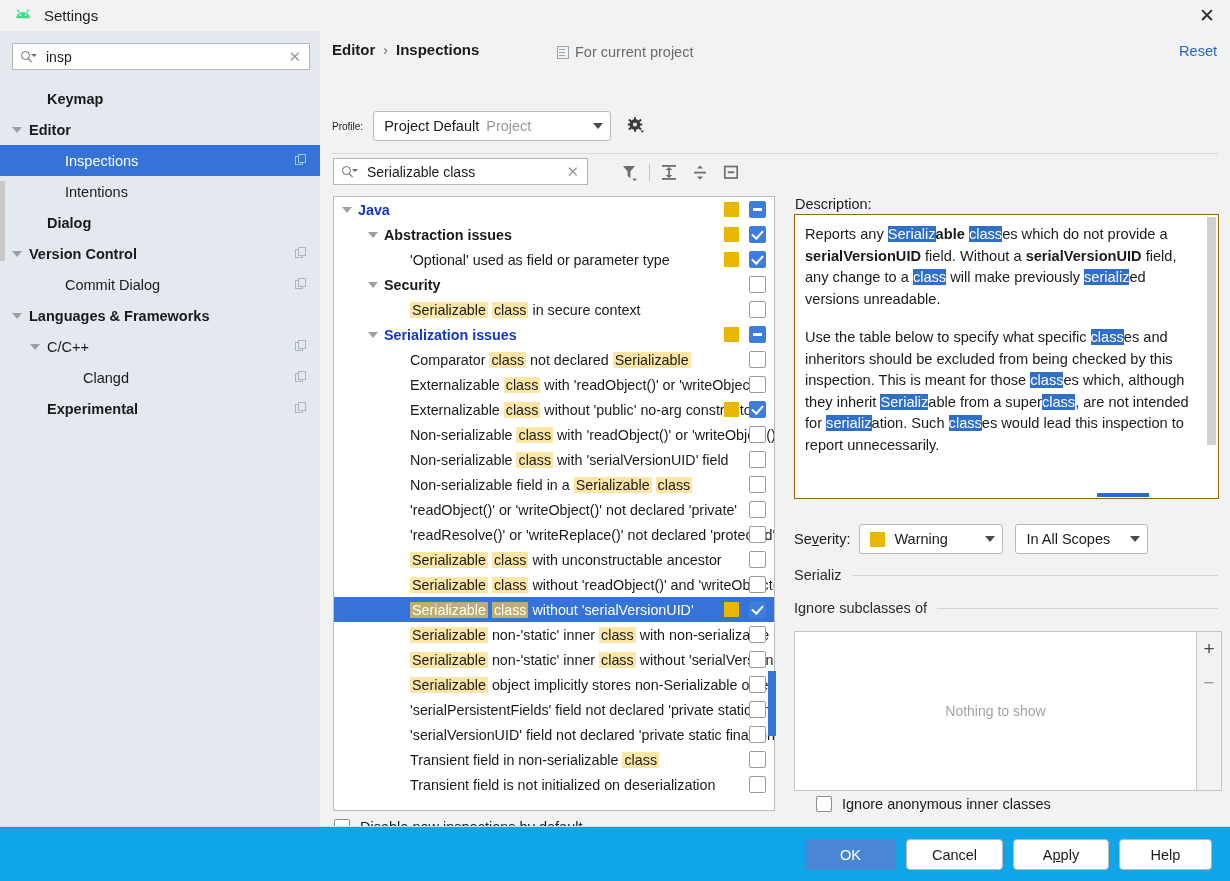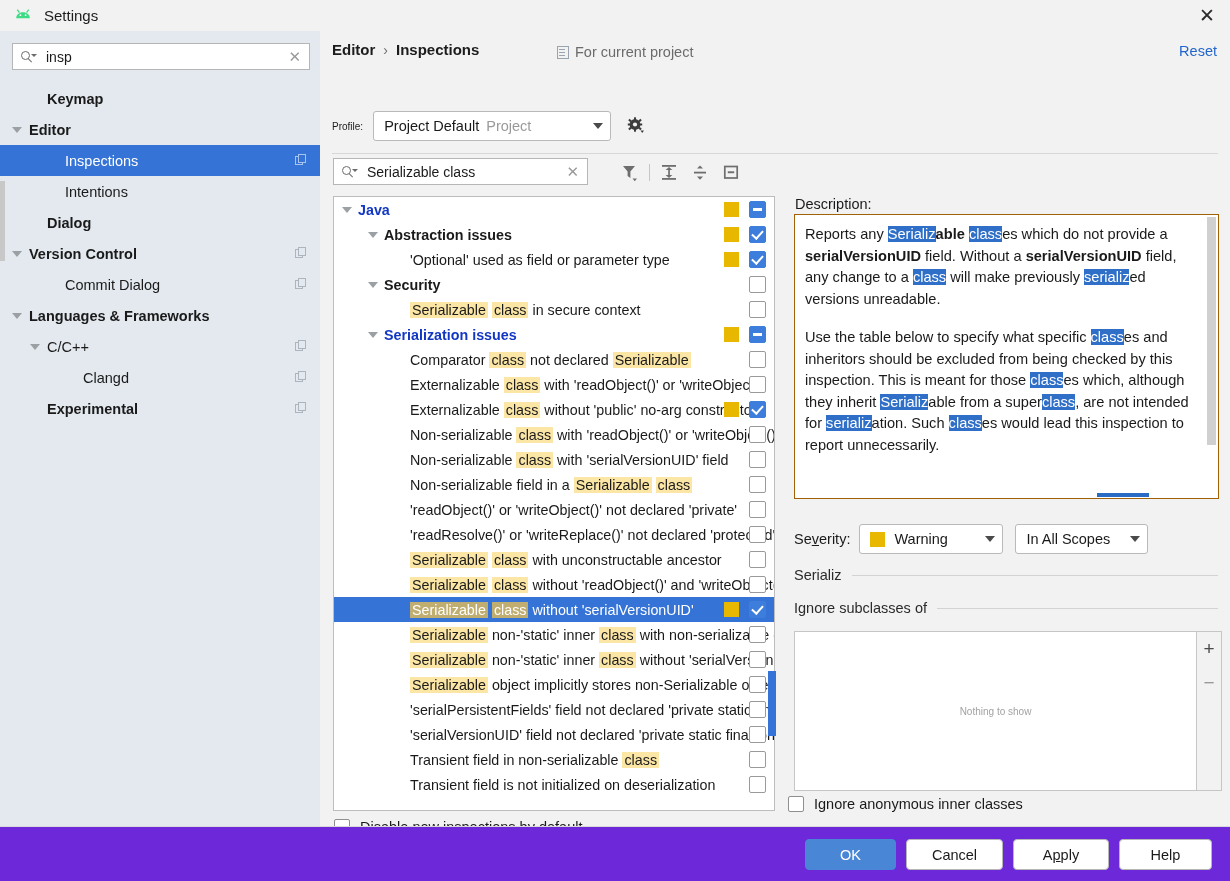--- a/index.html
+++ b/index.html
@@ -214,36 +214,36 @@
   .options-head { position: absolute; left: 474px; top: 536px; right: 12px; display: flex; align-items: center; }
   .ignore-head { position: absolute; left: 474px; top: 569px; right: 12px; display: flex; align-items: center; }
   .sec-title { font-size: 14.5px; color: #2b2b2b; margin-right: 10px; white-space: nowrap; }
   .sec-line { flex: 1 1 auto; height: 1px; background: #d3d3d3; }
 
   .list-box {
     position: absolute; left: 474px; top: 600px; width: 403px; height: 160px;
     background: #ffffff; border: 1px solid #c6c6c6;
     display: flex; align-items: center; justify-content: center;
   }
-  .nothing { color: #a2a2a2; font-size: 10px; }
+  .nothing { color: #a2a2a2; font-size: 14px; }
   .list-side {
     position: absolute; left: 877px; top: 600px; width: 25px; height: 160px;
     border: 1px solid #c6c6c6; border-left: 0; background: #f2f2f2;
   }
   .side-btn {
     width: 100%; height: 34px; display: flex; align-items: center; justify-content: center;
     font-size: 19px; color: #4a4a4a; cursor: default;
   }
   .side-btn.minus { color: #9a9a9a; }
-  .ignore-anon { position: absolute; left: 468px; top: 765px; display: flex; align-items: flex-end; }
+  .ignore-anon { position: absolute; left: 496px; top: 765px; display: flex; align-items: flex-end; }
 
   
   .bottombar {
     position: absolute; left: 0; top: 826px; width: 1230px; height: 55px;
-    background: #6d28d9; border-top: 1px solid #d9d9d9;
+    background: #0ea5e9; border-top: 1px solid #d9d9d9;
   }
   .btn {
     position: absolute; top: 12px; height: 31px; border-radius: 4px;
     display: flex; align-items: center; justify-content: center;
     font-size: 14.5px; cursor: default; border: 1px solid #b7b7b7; background: #fff; color: #1a1a1a;
   }
   .btn.primary { background: #4a86d6; border-color: #4a86d6; color: #ffffff; }
   .btn u { text-decoration: underline; }
 </style>
 </head>

